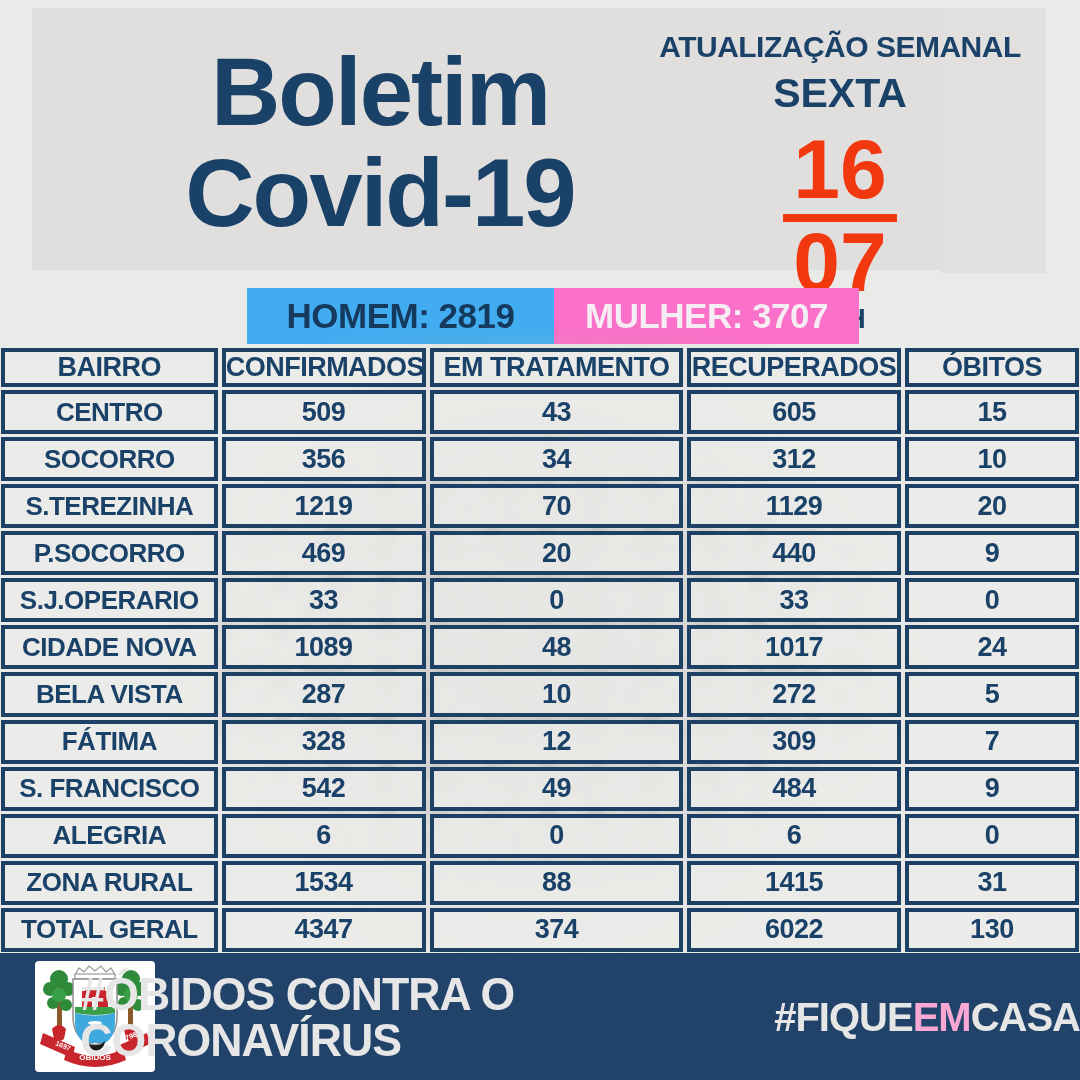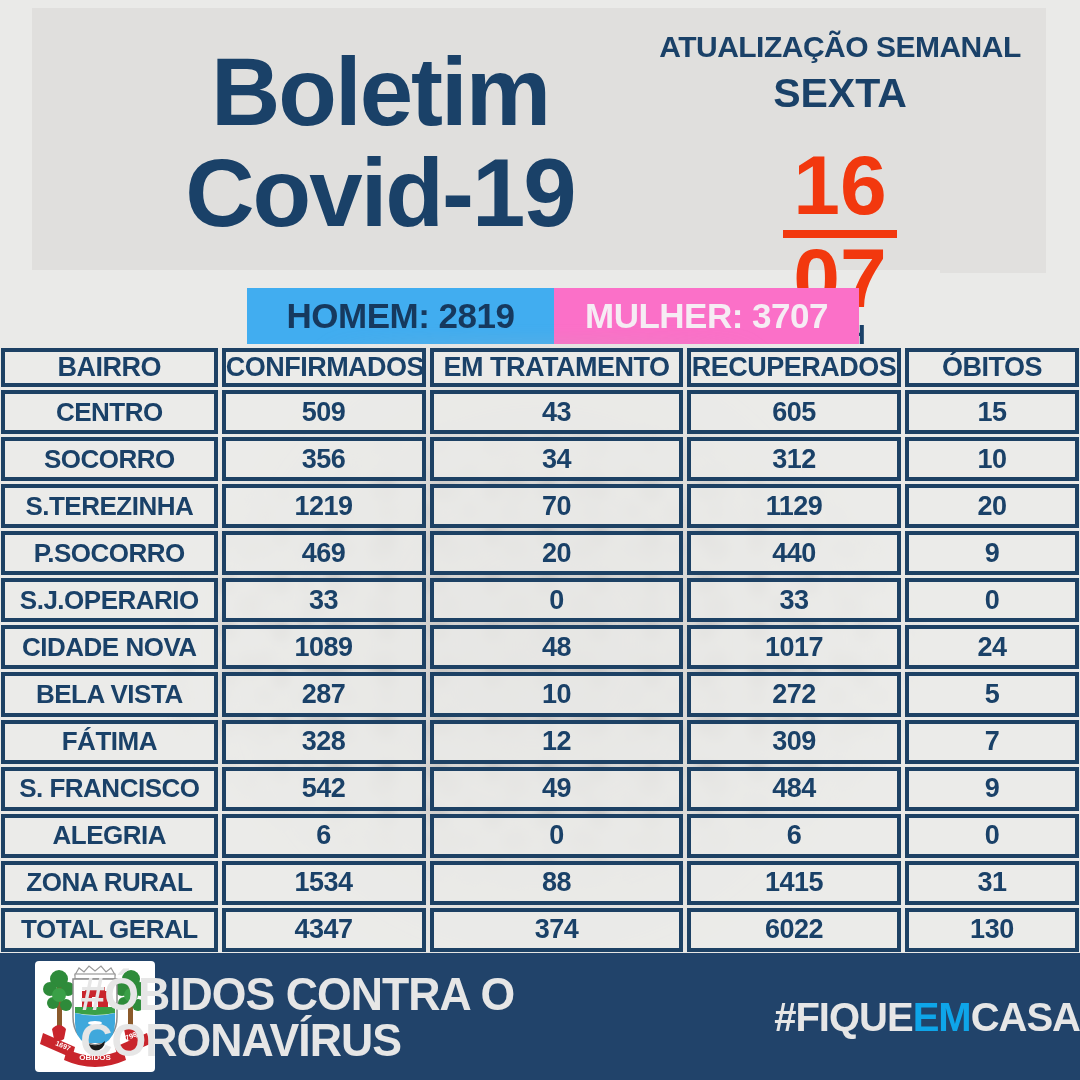--- a/index.html
+++ b/index.html
@@ -20,21 +20,21 @@
   }
   
   .update{
     position:absolute;left:650px;top:30px;width:380px;
     display:flex;flex-direction:column;align-items:center;color:#1A4168;
   }
   .update .heading{font-weight:bold;font-size:30px;letter-spacing:-0.5px;white-space:nowrap;}
   .update .day{font-weight:bold;font-size:41px;margin-top:6px;letter-spacing:0;}
   .update .date-top{
     font-weight:bold;font-size:84px;line-height:.92;color:#F2380E;
-    border-bottom:8px solid #F2380E;padding:6px 10px 6px 10px;margin-top:24px;
+    border-bottom:8px solid #F2380E;padding:6px 10px 6px 10px;margin-top:8px;
   }
   .update .date-bottom{font-weight:bold;font-size:84px;line-height:.95;color:#F2380E;margin-top:1px;}
   .update .time{font-weight:bold;font-size:28px;margin-top:0px;}
 
   
   .gender{position:absolute;left:247px;top:288px;height:56px;display:flex;}
   .gender .male{
     width:307px;background:#41ADF0;color:#16395E;
     display:flex;align-items:center;justify-content:center;
     font-weight:bold;font-size:35px;letter-spacing:-0.5px;
@@ -83,21 +83,21 @@
     position:absolute;left:0;bottom:0;width:1080px;height:127px;background:#21436A;
   }
   .crest{position:absolute;left:35px;top:8px;width:120px;height:111px;background:#FFFFFF;border-radius:4px;}
   .footer-text{
     position:absolute;left:70px;right:0;top:0;height:100%;
     display:flex;align-items:center;justify-content:center;gap:16px;
     color:#E6E6E6;font-weight:bold;
   }
   .footer-line1{font-size:46px;letter-spacing:-1px;line-height:1;transform:scaleX(.97);}
   .footer-line2{font-size:40px;letter-spacing:-1px;line-height:1;}
-  .footer-line2 .accent{color:#0ea5e9;}
+  .footer-line2 .accent{color:#f9a8d4;}
 </style>
 </head>
 <body>
 
 <div class="panel-title-bg"></div>
 <div class="panel-date-bg"></div>
 
 <div class="title">
   <div>Boletim</div>
   <div>Covid-19</div>

